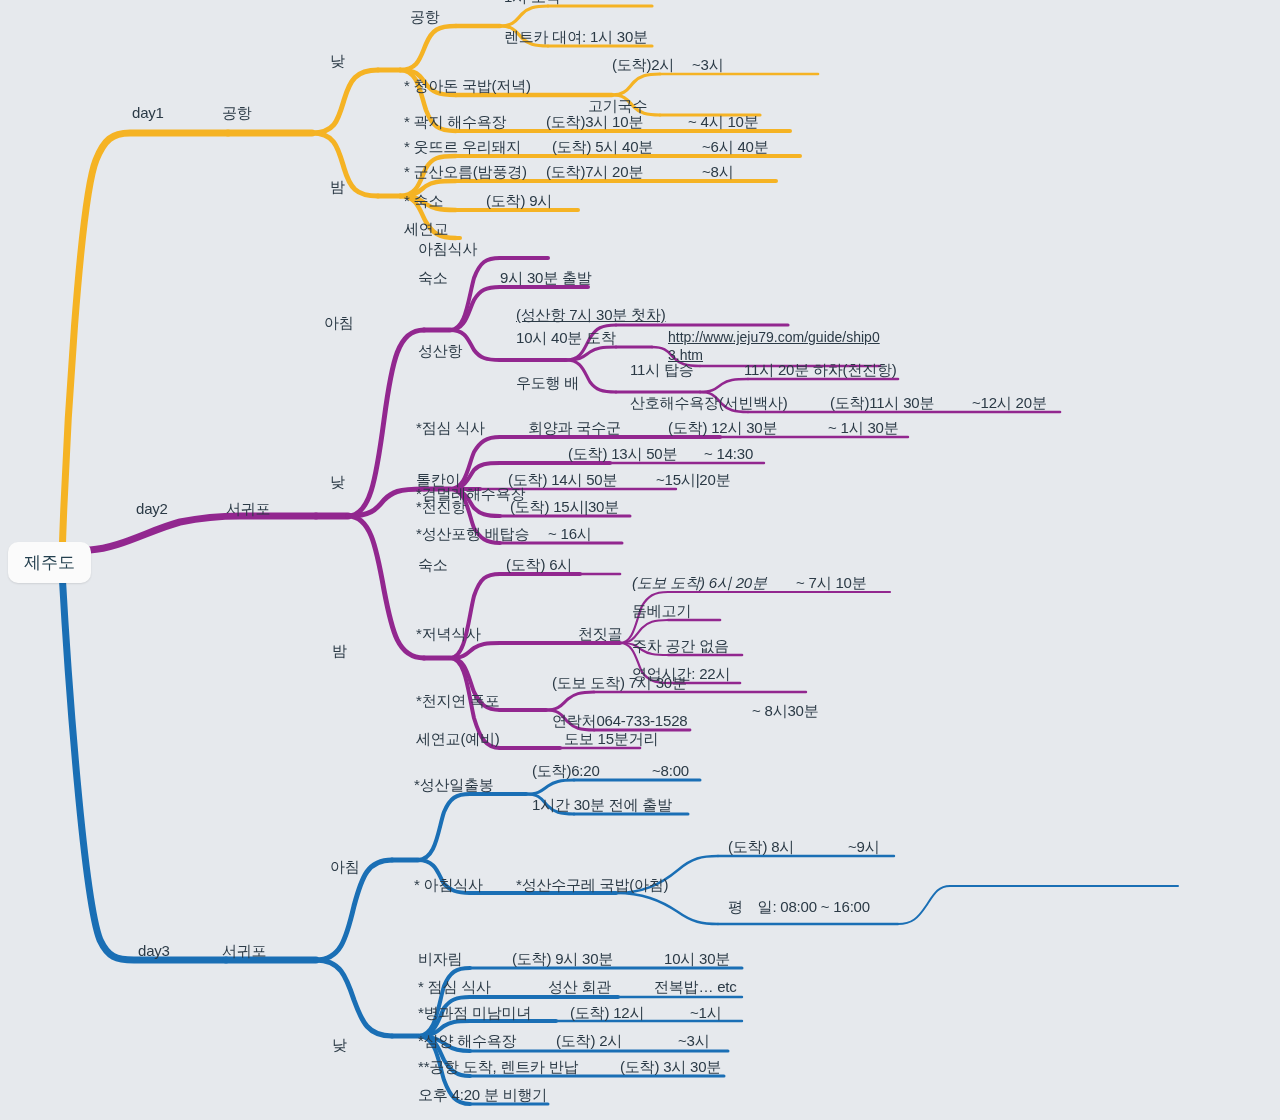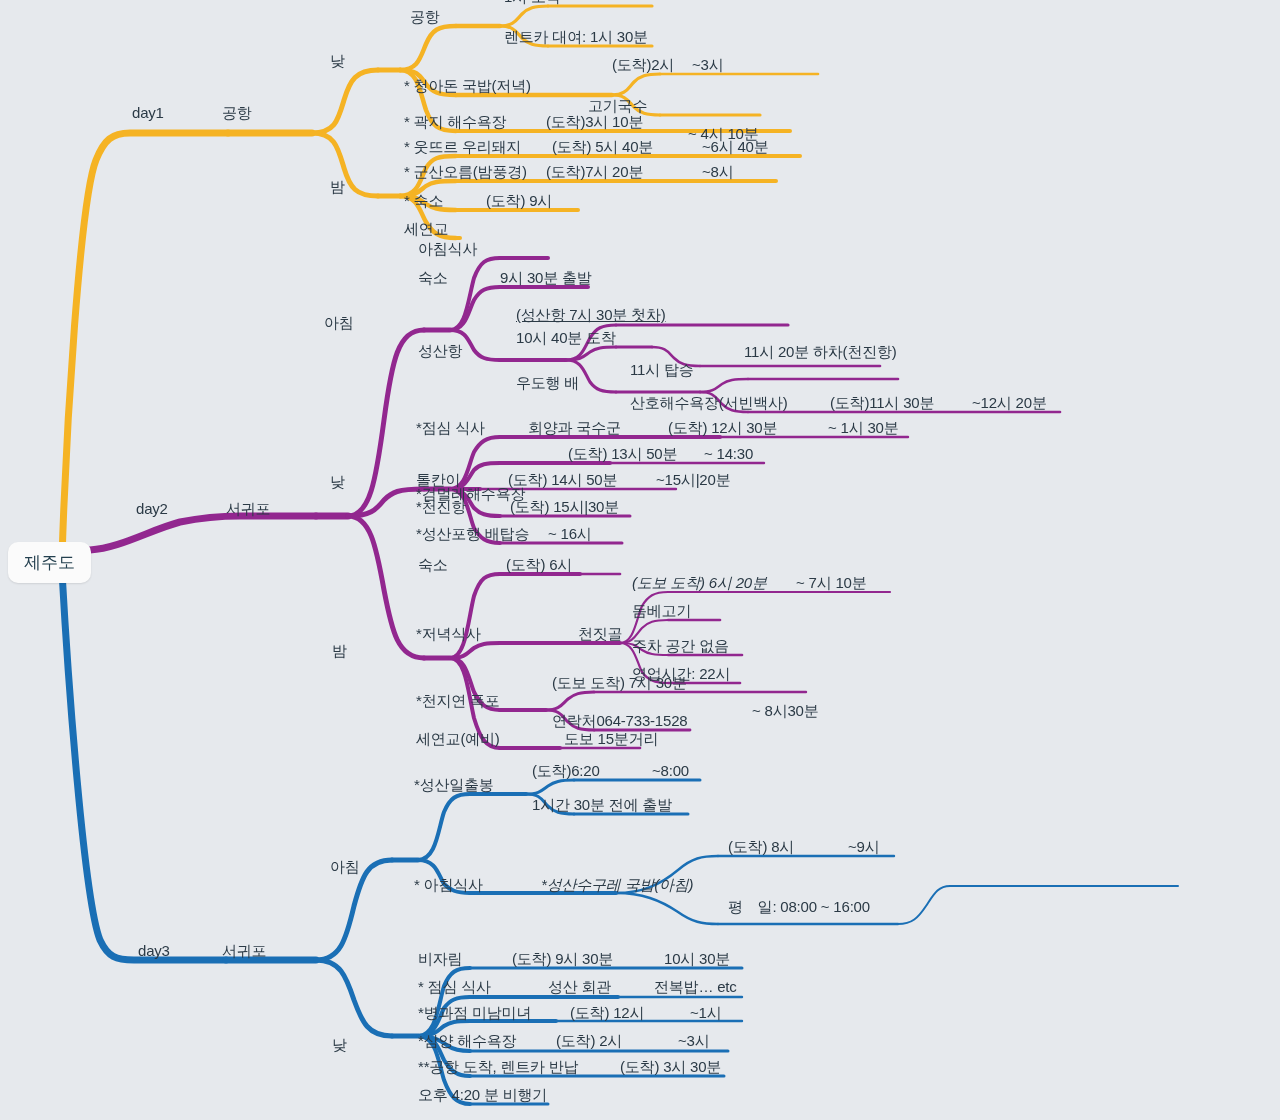--- a/index.html
+++ b/index.html
@@ -233,21 +233,21 @@
   <div class="lbl" style="left:504px;top:-12px;">1시 도착</div>
   <div class="lbl" style="left:504px;top:28px;">렌트카 대여: 1시 30분</div>
 
   <div class="lbl" style="left:404px;top:77px;">* 청아돈 국밥(저녁)</div>
   <div class="lbl" style="left:612px;top:56px;">(도착)2시</div>
   <div class="lbl" style="left:692px;top:56px;">~3시</div>
   <div class="lbl" style="left:588px;top:97px;">고기국수</div>
 
   <div class="lbl" style="left:404px;top:113px;">* 곽지 해수욕장</div>
   <div class="lbl" style="left:546px;top:113px;">(도착)3시 10분</div>
-  <div class="lbl" style="left:688px;top:113px;margin-top:12px;">~ 4시 10분</div>
+  <div class="lbl" style="left:688px;top:113px;">~ 4시 10분</div>
 
   <div class="lbl" style="left:404px;top:138px;">* 웃뜨르 우리돼지</div>
   <div class="lbl" style="left:552px;top:138px;">(도착) 5시 40분</div>
   <div class="lbl" style="left:702px;top:138px;">~6시 40분</div>
 
   <div class="lbl" style="left:404px;top:163px;">* 군산오름(밤풍경)</div>
   <div class="lbl" style="left:546px;top:163px;">(도착)7시 20분</div>
   <div class="lbl" style="left:702px;top:163px;">~8시</div>
 
   <div class="lbl" style="left:404px;top:192px;">* 숙소</div>
@@ -262,23 +262,24 @@
   <div class="lbl" style="left:330px;top:473px;">낮</div>
   <div class="lbl" style="left:332px;top:642px;">밤</div>
 
   <div class="lbl" style="left:418px;top:240px;">아침식사</div>
   <div class="lbl" style="left:418px;top:269px;">숙소</div>
   <div class="lbl" style="left:500px;top:269px;">9시 30분 출발</div>
 
   <div class="lbl" style="left:418px;top:342px;">성산항</div>
   <div class="lbl" style="left:516px;top:306px;text-decoration:underline;">(성산항 7시 30분 첫차)</div>
   <div class="lbl" style="left:516px;top:329px;">10시 40분 도착</div>
+  <div class="urlblock" style="left:668px;top:328px;width:220px;">http://www.jeju79.com/guide/ship03.htm</div>
   <div class="lbl" style="left:516px;top:374px;">우도행 배</div>
   <div class="lbl" style="left:630px;top:361px;">11시 탑승</div>
-  <div class="lbl" style="left:744px;top:343px;">11시 20분 하차(천진항)</div>
+  <div class="lbl" style="left:744px;top:361px;">11시 20분 하차(천진항)</div>
   <div class="lbl" style="left:630px;top:394px;">산호해수욕장(서빈백사)</div>
   <div class="lbl" style="left:830px;top:394px;">(도착)11시 30분</div>
   <div class="lbl" style="left:972px;top:394px;">~12시 20분</div>
 
   <div class="lbl" style="left:416px;top:419px;">*점심 식사</div>
   <div class="lbl" style="left:528px;top:419px;">회양과 국수군</div>
   <div class="lbl" style="left:668px;top:419px;">(도착) 12시 30분</div>
   <div class="lbl" style="left:828px;top:419px;">~ 1시 30분</div>
 
   <div class="lbl" style="left:416px;top:445px;margin-top:40px;">*검멀레해수욕장</div>
@@ -319,21 +320,21 @@
 
   <div class="lbl" style="left:330px;top:858px;">아침</div>
   <div class="lbl" style="left:332px;top:1036px;">낮</div>
 
   <div class="lbl" style="left:414px;top:776px;">*성산일출봉</div>
   <div class="lbl" style="left:532px;top:762px;">(도착)6:20</div>
   <div class="lbl" style="left:652px;top:762px;">~8:00</div>
   <div class="lbl" style="left:532px;top:796px;">1시간 30분 전에 출발</div>
 
   <div class="lbl" style="left:414px;top:876px;">* 아침식사</div>
-  <div class="lbl" style="left:541px;top:876px;font-style:italic;">*성산수구레 국밥(아침)</div>
+  <div class="lbl" style="left:516px;top:876px;">*성산수구레 국밥(아침)</div>
   <div class="lbl" style="left:728px;top:838px;">(도착) 8시</div>
   <div class="lbl" style="left:848px;top:838px;">~9시</div>
   <div class="lbl" style="left:728px;top:898px;">평　일: 08:00 ~ 16:00</div>
 
   <div class="lbl" style="left:418px;top:950px;">비자림</div>
   <div class="lbl" style="left:512px;top:950px;">(도착) 9시 30분</div>
   <div class="lbl" style="left:664px;top:950px;">10시 30분</div>
 
   <div class="lbl" style="left:418px;top:978px;">* 점심 식사</div>
   <div class="lbl" style="left:548px;top:978px;">성산 회관</div>

